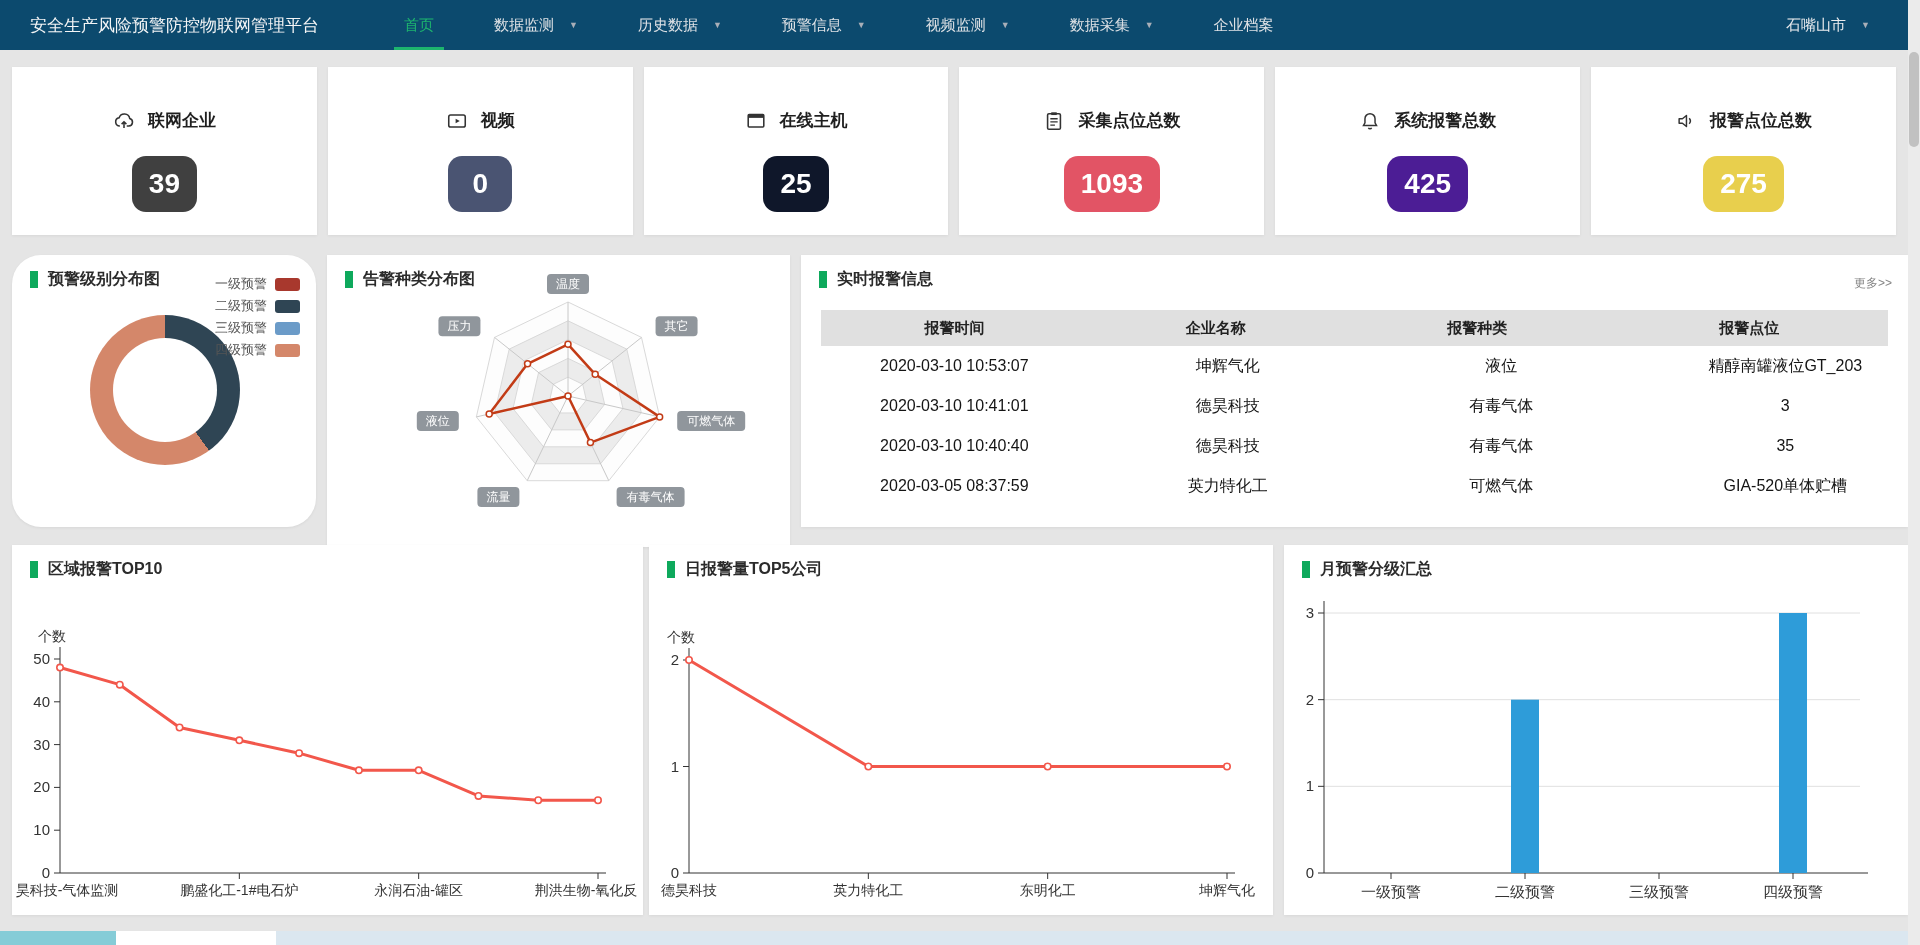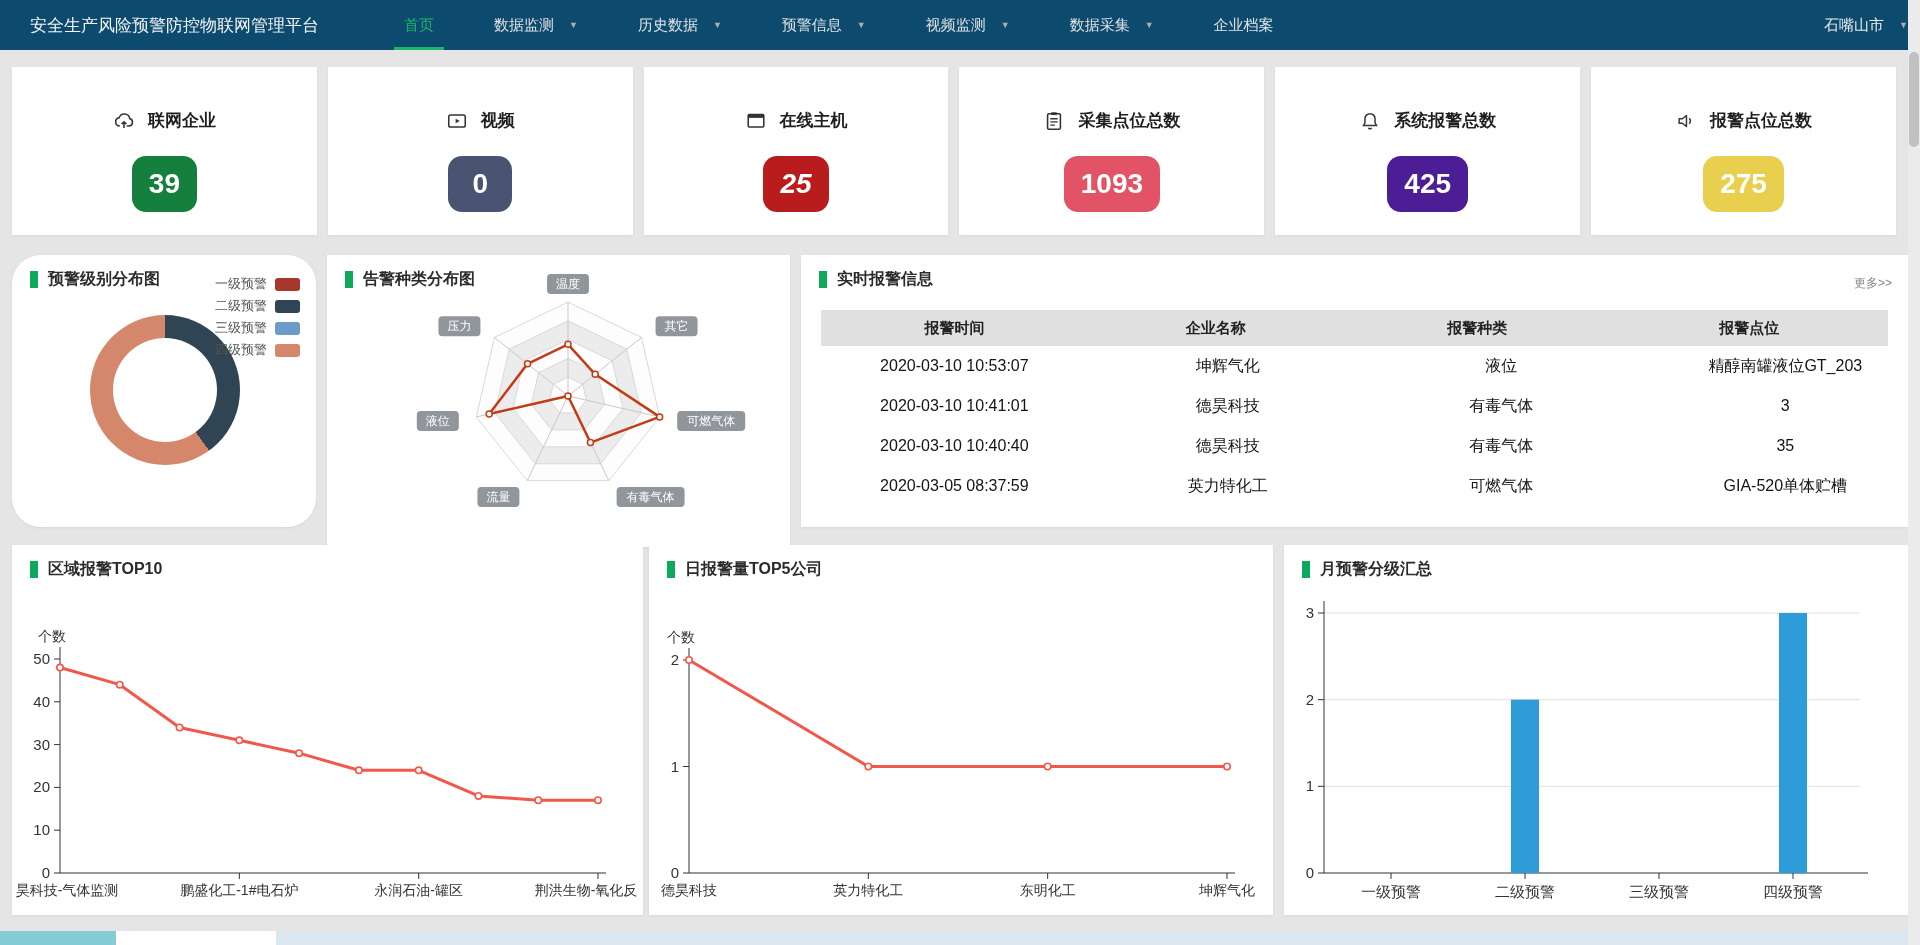--- a/index.html
+++ b/index.html
@@ -11,21 +11,21 @@
   .nav { position:absolute; left:0; top:0; width:1908px; height:50px;
          background:#0c4a6e; display:flex; align-items:center; }
   .nav-title { color:#f4f5f6; font-size:17px; margin-left:30px; margin-right:55px; white-space:nowrap; }
   .nav-menu { display:flex; height:100%; }
   .nav-item { position:relative; display:flex; align-items:center; padding:7px 30px;
               color:#dfe2e6; font-size:15px; cursor:pointer; white-space:nowrap; }
   .nav-item.active { color:#1db56e; }
   .nav-item.active::after { content:''; position:absolute; left:20px; right:20px; bottom:0;
               height:3px; background:#1db56e; }
   .caret { font-size:9px; color:#a9afb8; margin-left:15px; }
-  .nav-region { margin-left:auto; color:#e9ebee; font-size:15px;
+  .nav-region { margin-left:auto; margin-right:38px; color:#e9ebee; font-size:15px;
               display:flex; align-items:center; cursor:pointer; }
 
   
   .stats-row { position:absolute; left:12px; top:67px; width:1884px; display:flex; gap:11px; }
   .stat-card { flex:1; height:168px; background:#fff; box-shadow:0 1px 3px rgba(0,0,0,.06); }
   .stat-head { display:flex; justify-content:center; align-items:center; gap:13px; margin-top:42px; }
   .stat-head svg { width:22px; height:22px; }
   .stat-label { font-size:17px; font-weight:bold; color:#1f1f1f; }
   .stat-badge { margin:24px auto 0; width:max-content; min-width:64px; padding:0 17px; height:56px;
                 line-height:56px; border-radius:14px; color:#fff; font-size:28px; font-weight:bold;
@@ -109,41 +109,41 @@
 
 <section class="stats-row">
   <div class="stat-card">
     <div class="stat-head">
       <svg viewBox="0 0 24 24">
           <path d="M7.5 17.5a4.5 4.5 0 0 1-.8-8.94A6 6 0 0 1 18.3 9.3a4.2 4.2 0 0 1-1 8.2h-2.3" fill="none" stroke="#333" stroke-width="1.7"></path>
           <path d="M12 19.5v-6.5m-2.6 2.4L12 12.8l2.6 2.6" fill="none" stroke="#333" stroke-width="1.7"></path>
         </svg>
       <span class="stat-label">联网企业</span>
     </div>
-    <div class="stat-badge" style="background: #15803d;">39</div>
+    <div class="stat-badge" style="background: #404040;">39</div>
   </div>
   <div class="stat-card">
     <div class="stat-head">
       <svg viewBox="0 0 24 24">
           <rect x="3" y="5.5" width="18" height="13" rx="2" fill="none" stroke="#333" stroke-width="1.7"></rect>
           <path d="M10.5 9.5l4.5 2.5-4.5 2.5z" fill="#333"></path>
         </svg>
       <span class="stat-label">视频</span>
     </div>
     <div class="stat-badge" style="background: rgb(74, 84, 114);">0</div>
   </div>
   <div class="stat-card">
     <div class="stat-head">
       <svg viewBox="0 0 24 24">
           <rect x="3.5" y="5" width="17" height="13.5" rx="1" fill="none" stroke="#333" stroke-width="1.7"></rect>
           <rect x="3.5" y="5" width="17" height="3.6" fill="#333"></rect>
         </svg>
       <span class="stat-label">在线主机</span>
     </div>
-    <div class="stat-badge" style="background: #b91c1c; font-style: italic;">25</div>
+    <div class="stat-badge" style="background: #0f172a;">25</div>
   </div>
   <div class="stat-card">
     <div class="stat-head">
       <svg viewBox="0 0 24 24">
           <rect x="5" y="4" width="14" height="17" rx="1.5" fill="none" stroke="#333" stroke-width="1.7"></rect>
           <rect x="9" y="2.5" width="6" height="3" fill="#333"></rect>
           <path d="M8 9.5h8M8 13h8M8 16.5h5" stroke="#333" stroke-width="1.5"></path>
         </svg>
       <span class="stat-label">采集点位总数</span>
     </div>

